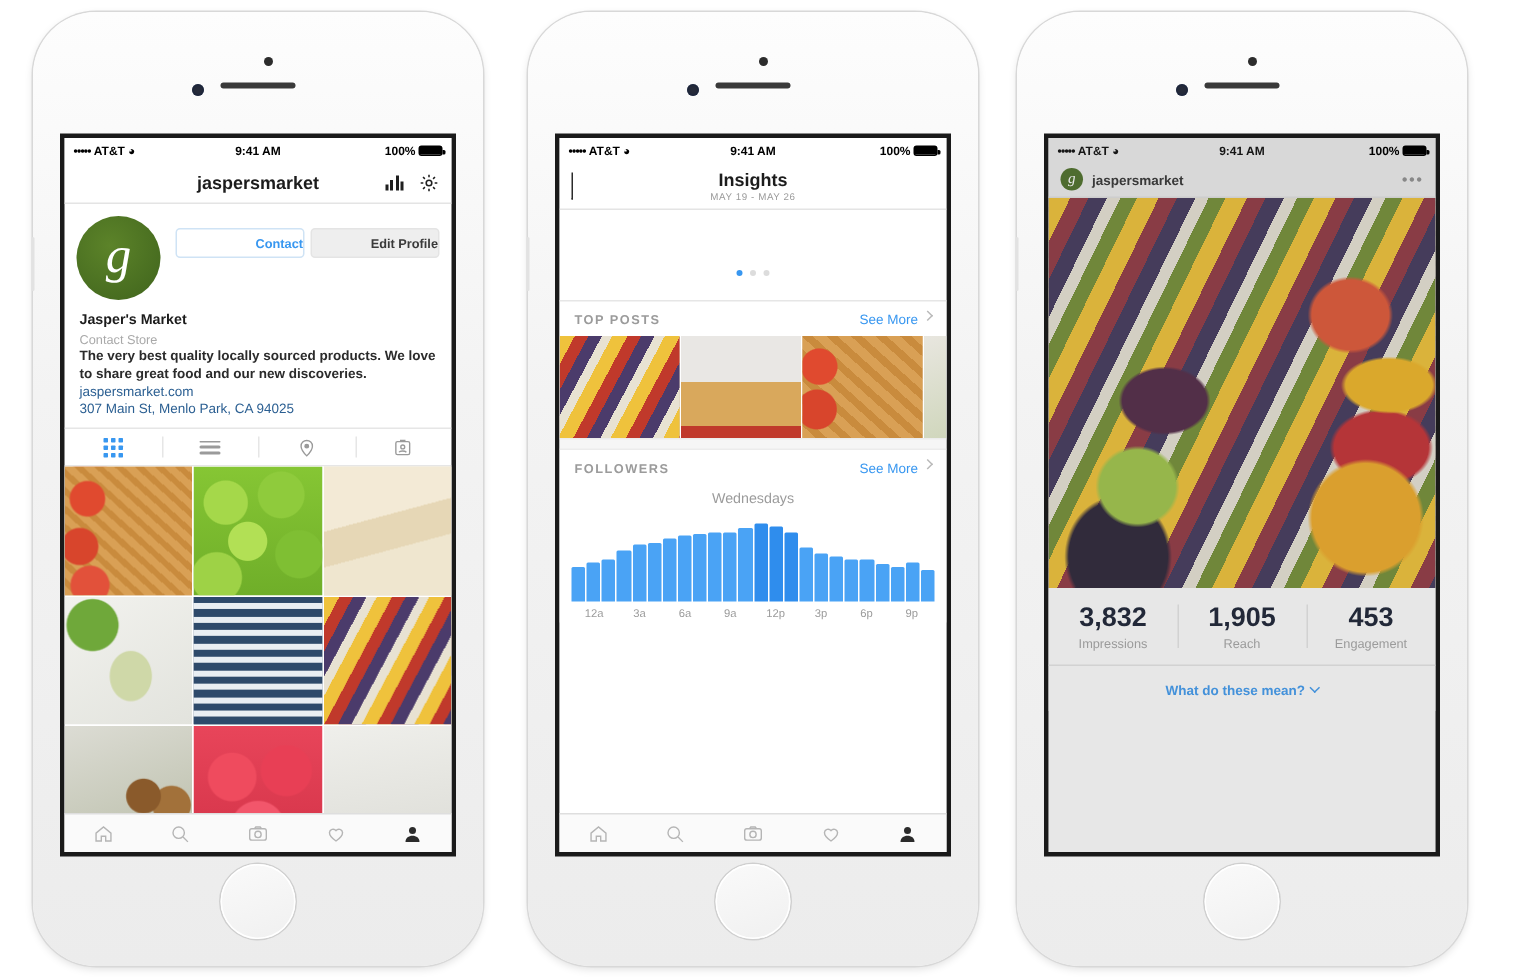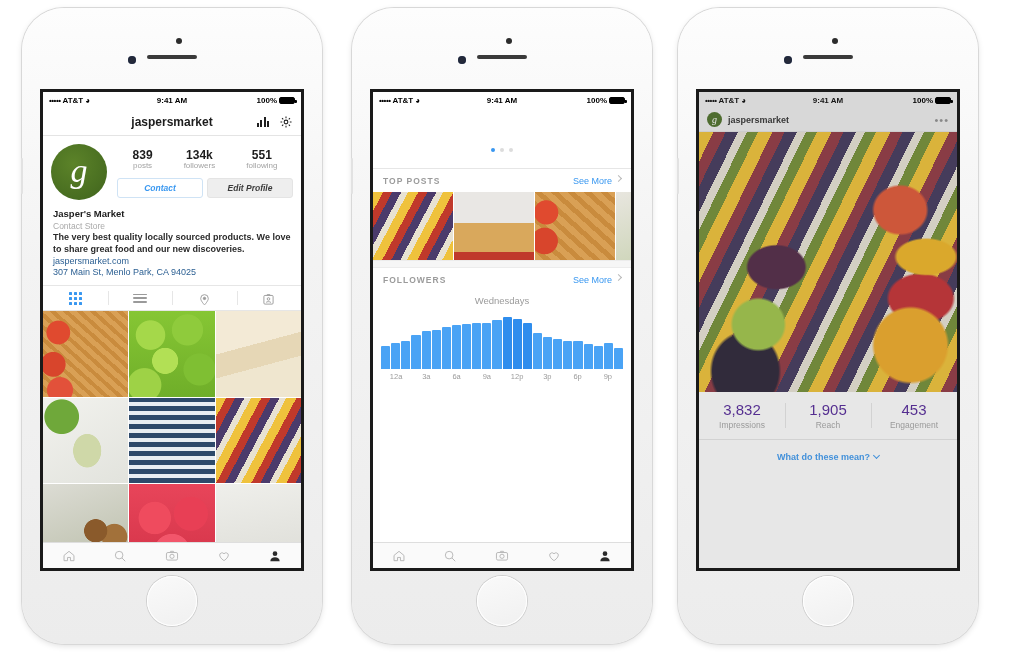--- a/index.html
+++ b/index.html
@@ -98,22 +98,22 @@
     display:flex; align-items:center; justify-content:center; flex:0 0 auto;
   }
   .avatar span{ color:#fff; font-family:"Liberation Serif", serif; font-style:italic; font-size:34px; line-height:1; margin-top:-2px;}
   .prof-right{ flex:1; padding-left:10px; }
   .stats{ display:flex; justify-content:space-around; padding-top:4px; }
   .stat{ text-align:center; }
   .stat .num{ font-size:12px; font-weight:bold; color:#1c1c1c; }
   .stat .lbl{ font-size:8px; color:#a3a3a3; margin-top:-1px; }
   .btn-row{ display:flex; gap:4px; margin-top:8px; }
   .btn{
-    flex:1; text-align:center; font-size:8.5px; font-weight:bold;
-    padding:4px 0; border-radius:3px;font-style:italic;
+    flex:1; text-align:right; font-size:8.5px; font-weight:bold;
+    padding:4px 0; border-radius:3px;
   }
   .btn.contact{ border:1px solid #cfe3f5; color:#3897f0; background:#fff; }
   .btn.edit{ background:#eeeeee; color:#3a3a3a; border:1px solid #e4e4e4; }
 
   .bio{ padding:4px 10px 6px 10px; line-height:1.32; }
   .bio .name{ font-size:9.5px; font-weight:bold; color:#1c1c1c; }
   .bio .cat{ font-size:8.5px; color:#a9a9a9; }
   .bio .desc{ font-size:9px; color:#2b2b2b;font-weight:bold; }
   .bio .link{ font-size:9px; color:#2b5f92; }
   .bio .addr{ font-size:9px; color:#2b5f92; }
@@ -178,21 +178,21 @@
   .acct-av{ width:15px; height:15px; border-radius:50%; background:#456a1f;
     display:flex;align-items:center;justify-content:center;color:#fff;
     font-family:"Liberation Serif", serif; font-style:italic; font-size:10px; line-height:1;}
   .acct-name{ font-size:9px; font-weight:bold; color:#2b2b2b; }
   .dots3{ margin-left:auto; color:#8c8c8c; font-size:11px; letter-spacing:1px; line-height:6px;}
   .bigphoto{ width:100%; height:260px; position:relative; overflow:hidden; }
   .posted{ text-align:center; font-size:8px; color:#a2a2a2; padding:6px 0; background:#f7f7f7; border-bottom:1px solid #e9e9e9;}
   .metrics{ display:flex; background:#fff; padding:9px 0 9px 0; }
   .metric{ flex:1; text-align:center; position:relative; }
   .metric + .metric::before{ content:""; position:absolute; left:0; top:2px; bottom:2px; width:1px; background:#e6e6e6; }
-  .metric .num{ font-size:15px; font-weight:normal; color:#4c1d95; }
+  .metric .num{ font-size:18px; font-weight:bold; color:#0f172a; }
   .metric .lbl{ font-size:8.5px; color:#a3a3a3; margin-top:2px; }
   .meanrow{ text-align:center; padding:6px 0; border-top:1px solid #e6e6e6; background:#fff; }
   .meanrow span{ font-size:9px; color:#3897f0; font-weight:bold; }
   .chev-d{ display:inline-block; width:5px; height:5px; border-bottom:1.4px solid #3897f0; border-right:1.4px solid #3897f0; transform:rotate(45deg); margin-left:4px; vertical-align:middle;}
   .dimmer{ position:absolute; inset:0; background:rgba(120,120,120,.18); pointer-events:none; }
 </style>
 </head>
 <body>
 
 <div class="stage">
@@ -236,34 +236,20 @@
             </svg>
           </span>
         </div>
       </div>
 
       <div class="profile-top">
         <div class="avatar">
             <span>g</span>
           </div>
         <div class="prof-right">
-          <div class="stats">
-            <div class="stat">
-              <div class="num">839</div>
-              <div class="lbl">posts</div>
-            </div>
-            <div class="stat">
-              <div class="num">134k</div>
-              <div class="lbl">followers</div>
-            </div>
-            <div class="stat">
-              <div class="num">551</div>
-              <div class="lbl">following</div>
-            </div>
-          </div>
           <div class="btn-row">
             <div class="btn contact">Contact</div>
             <div class="btn edit">Edit Profile</div>
           </div>
         </div>
       </div>
 
       <div class="bio">
         <div class="name">Jasper's Market</div>
         <div class="cat">Contact Store</div>
@@ -423,20 +409,27 @@
         </div>
         <div class="sb-center">9:41 AM</div>
         <div class="sb-right">
           <span>100%</span>
           <span class="batt">
               <i></i>
             </span>
         </div>
       </div>
 
+      <div class="navbar" style="height:32px">
+        <div class="nav-left"><span class="chev-back"></span></div>
+        <div style="text-align:center">
+          <div class="nav-title">Insights</div>
+          <div class="nav-sub">MAY 19 - MAY 26</div>
+        </div>
+      </div>
 
       <div class="insights-body">
 
         <div class="hero">
           <div class="pager">
             <i class="on"></i>
             <i></i>
             <i></i>
           </div>
         </div>

